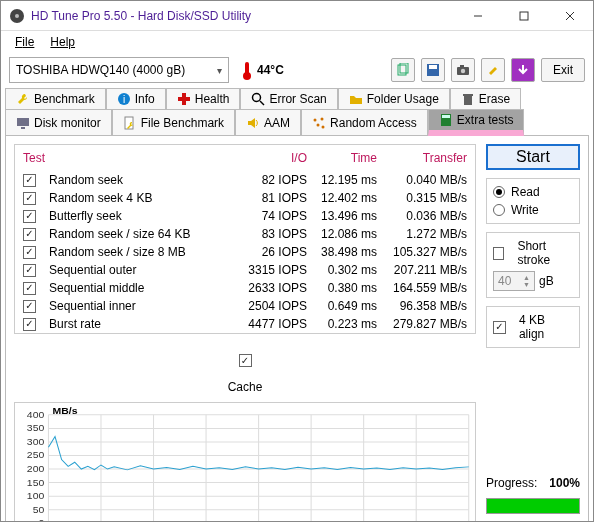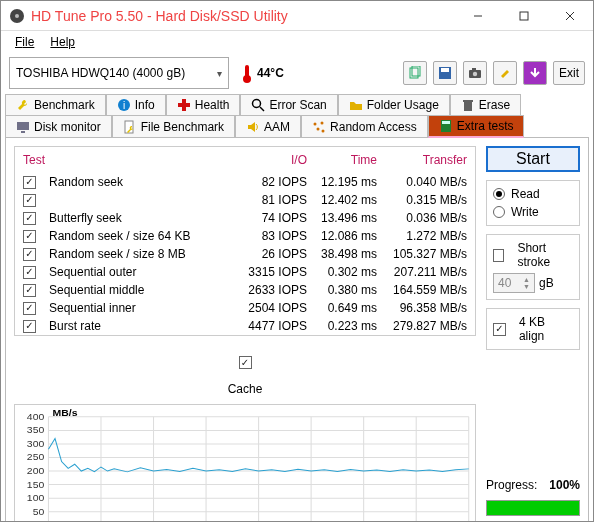--- a/index.html
+++ b/index.html
@@ -16,62 +16,62 @@
   
   .titlebar {
     display: flex;
     align-items: center;
     height: 30px;
     padding: 0 0 0 8px;
     background: #fff;
     border-bottom: 1px solid #ddd;
   }
   .titlebar .appicon { width:16px; height:16px; margin-right:6px; }
-  .titlebar .title { flex:1; font-size:14px; color:#ef4444; }
+  .titlebar .title { flex:1; font-size:12px; color:#4c1d95; }
   .titlebar .winbtns { display:flex; }
   .titlebar .winbtn { width:46px; height:30px; display:flex; align-items:center; justify-content:center; }
   .titlebar .winbtn svg { width:10px; height:10px; }
   
   .menubar { display:flex; gap:4px; padding:2px 8px; }
   .menubar .menuitem { padding:2px 6px; }
   .menubar .menuitem span { text-decoration: underline; }
   
   .toolbar {
     display:flex; align-items:center; padding:4px 8px; gap:6px;
   }
   .drive-select {
     display:flex; align-items:center; justify-content:space-between;
-    width:220px; height:32px; border:1px solid #aaa; background:#fff;
+    width:220px; height:26px; border:1px solid #aaa; background:#fff;
     padding:0 6px; font-size:12px;
   }
   .drive-select .chev { font-size:10px; color:#555; }
   .tempbox { display:flex; align-items:center; gap:4px; margin-left:6px; }
   .thermo { width:12px; height:20px; position:relative; }
   .thermo .bulb { position:absolute; bottom:0; left:2px; width:8px; height:8px; border-radius:50%; background:#d00; }
   .thermo .tube { position:absolute; bottom:6px; left:4px; width:4px; height:12px; background:#d00; border-radius:2px 2px 0 0; }
   .tempval { font-weight:bold; }
   .toolbar .spacer { flex:1; }
   .tbtn {
     width:24px; height:24px; border:1px solid #aaa; background:#f5f5f5;
     display:flex; align-items:center; justify-content:center; border-radius:2px;
   }
   .tbtn.exit {
-    width:32px; font-size:12px; background:#f5f5f5;
+    width:44px; font-size:12px; background:#f5f5f5;
   }
   .tbtn svg { width:14px; height:14px; }
   
   .tabs { padding:0 4px; }
   .tabrow { display:flex; }
   .tab {
     display:flex; align-items:center; gap:4px;
     padding:3px 10px; border:1px solid #bbb; background:#f7f7f7;
     border-bottom:none; min-width:0; font-size:12px;
     position:relative; top:1px;
   }
-  .tabrow2 .tab.active { background:#c2410c; border-bottom:2px solid #f9a8d4; z-index:2; }
+  .tabrow2 .tab.active { background:#a3a3a3; border-bottom:6px solid #f9a8d4; z-index:2; }
   .tabcontent {
     border:1px solid #bbb; padding:8px; margin-top:0;
     background:#fff; height:388px; position:relative;
   }
   .tab .ticon { width:14px; height:14px; display:inline-flex; align-items:center; justify-content:center; }
   
   .results { display:flex; gap:10px; height:100%; }
   .left { flex:1; display:flex; flex-direction:column; }
   .right { width:94px; display:flex; flex-direction:column; gap:8px; }
   .table {
@@ -320,20 +320,21 @@
                   <span class="chkbox checked"></span>
                   <span>Random seek</span>
                 </span>
                 <span class="c-io">82 IOPS</span>
                 <span class="c-time">12.195 ms</span>
                 <span class="c-tr">0.040 MB/s</span>
               </div>
               <div class="row">
                 <span class="chk">
                   <span class="chkbox checked"></span>
+                  <span>Random seek 4 KB</span>
                 </span>
                 <span class="c-io">81 IOPS</span>
                 <span class="c-time">12.402 ms</span>
                 <span class="c-tr">0.315 MB/s</span>
               </div>
               <div class="row">
                 <span class="chk">
                   <span class="chkbox checked"></span>
                   <span>Butterfly seek</span>
                 </span>

